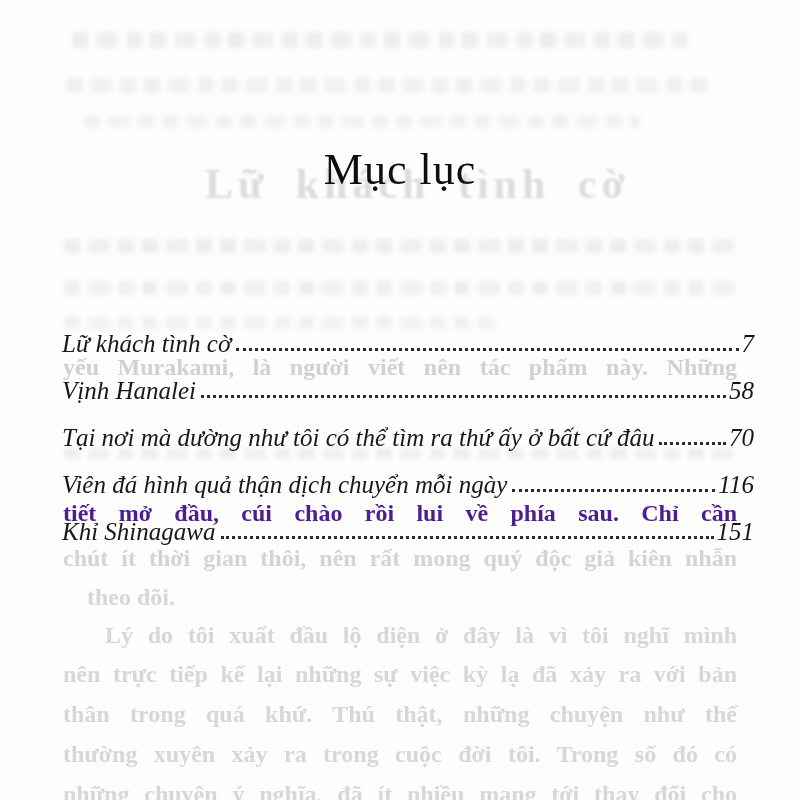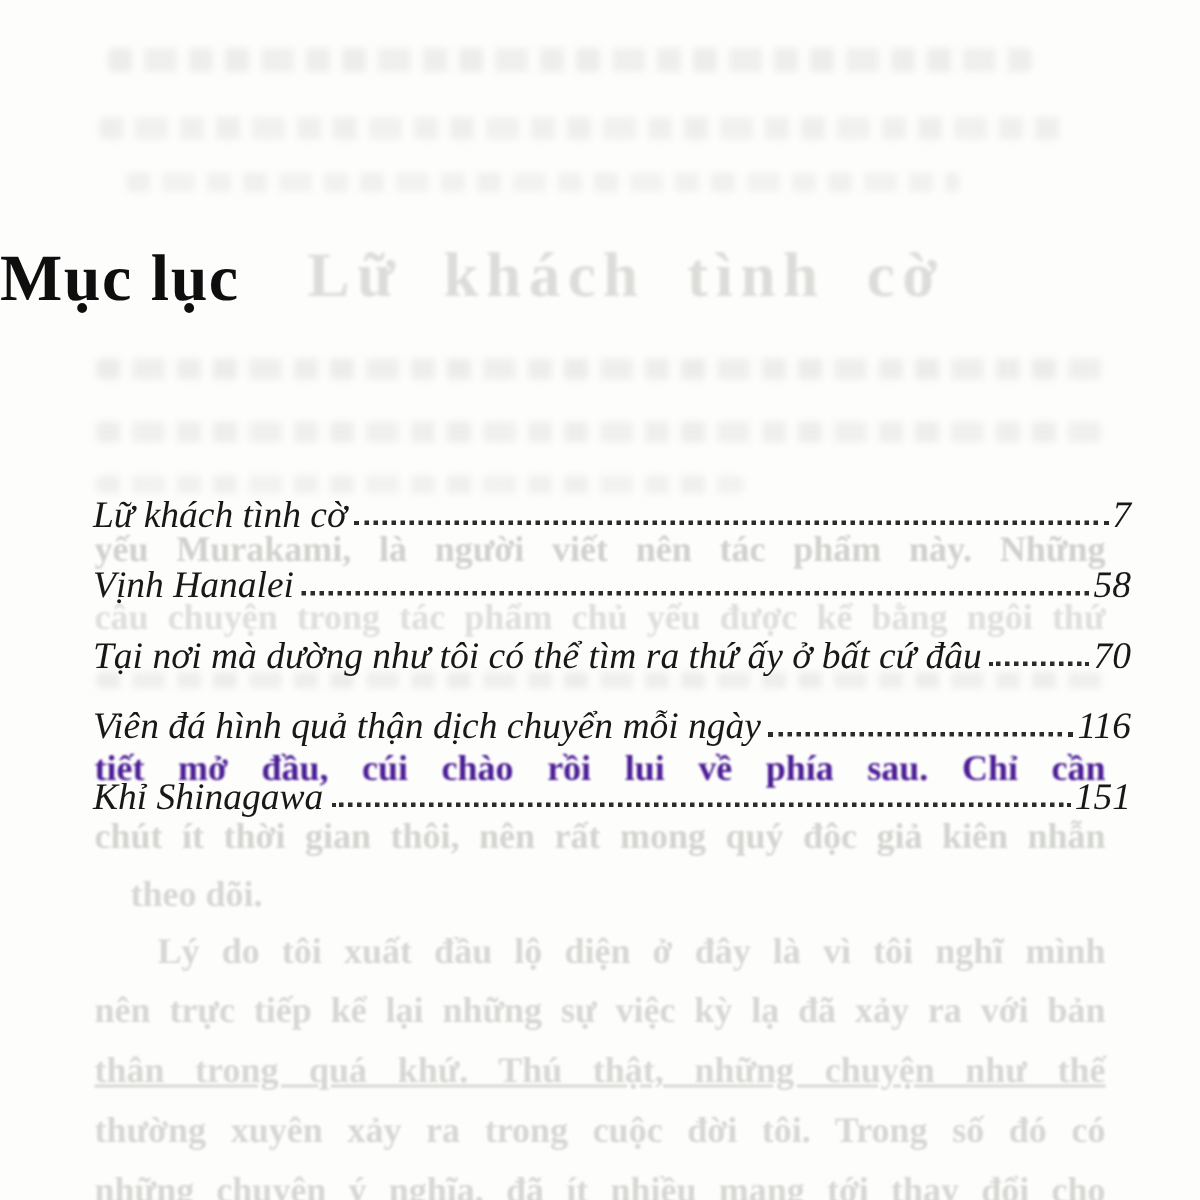--- a/index.html
+++ b/index.html
@@ -6,23 +6,23 @@
   .page {
     position:relative;
     width:800px; height:800px;
     background:#fdfdfc;
     overflow:hidden;
     font-family:"Liberation Serif", serif;
   }
 
   
   .title {
-    position:absolute; top:160px; left:0; width:100%;
-    margin:0; 
-    font-size:44px; font-weight:bold; color:#0e0e0e;
+    position:absolute; top:144px; left:0; width:100%;
+    margin:0; text-align:center;
+    font-size:44px; font-weight:normal; color:#0e0e0e;
     letter-spacing:1px; z-index:3;
   }
   .toc { position:absolute; left:62px; right:46px; top:320px; z-index:3;font-style:italic; }
   .toc-row {
     display:flex; align-items:baseline;
     height:47px; line-height:47px;
     font-size:25px; color:#181815; white-space:nowrap;
   }
   .toc-row .leader {
     flex:1 1 auto; min-width:14px;
@@ -51,21 +51,21 @@
     letter-spacing:5px; word-spacing:12px;
     filter:blur(1px);
   }
   .g1 { top:354px; left:63px; width:674px; color:#d0d2cd; }
   .g2 { top:399px; left:63px; width:674px; color:#dee0db; }
   .g3 { top:500px; left:63px; width:674px; color:#4c1d95; }
   .p1 { top:545px; left:63px; width:674px; color:#d3d5d0; }
   .p2 { top:584px; left:63px;margin-left:24px; }
   .p3 { top:622px; left:105px; width:632px; }
   .p4 { top:661px; left:63px; width:674px; }
-  .p5 { top:701px; left:63px; width:674px;text-decoration:underline; }
+  .p5 { top:701px; left:63px; width:674px; }
   .p6 { top:741px; left:63px; width:674px; }
   .p7 { top:781px; left:63px; width:674px; }
 
   
   .smudge {
     position:absolute; z-index:0;
     background:repeating-linear-gradient(90deg,
       rgba(176,178,170,0.55) 0 16px, transparent 16px 24px,
       rgba(176,178,170,0.45) 24px 46px, transparent 46px 54px,
       rgba(176,178,170,0.5) 54px 70px, transparent 70px 78px);
@@ -91,21 +91,20 @@
   <div class="smudge s4"></div>
   <div class="smudge s5"></div>
   <div class="smudge s6"></div>
   <div class="smudge s7"></div>
 
   <div class="ghost-title">Lữ khách tình cờ</div>
 
   <h1 class="title">Mục lục</h1>
 
   <div class="ghost just g1">yếu Murakami, là người viết nên tác phẩm này. Những</div>
-  <div class="ghost just g2">câu chuyện trong tác phẩm chủ yếu được kể bằng ngôi thứ</div>
   <div class="ghost just g3">tiết mở đầu, cúi chào rồi lui về phía sau. Chỉ cần</div>
 
   <div class="toc">
     <div class="toc-row">
       <span>Lữ khách tình cờ</span>
       <span class="leader"></span>
       <span class="num">7</span>
     </div>
     <div class="toc-row">
       <span>Vịnh Hanalei</span>

